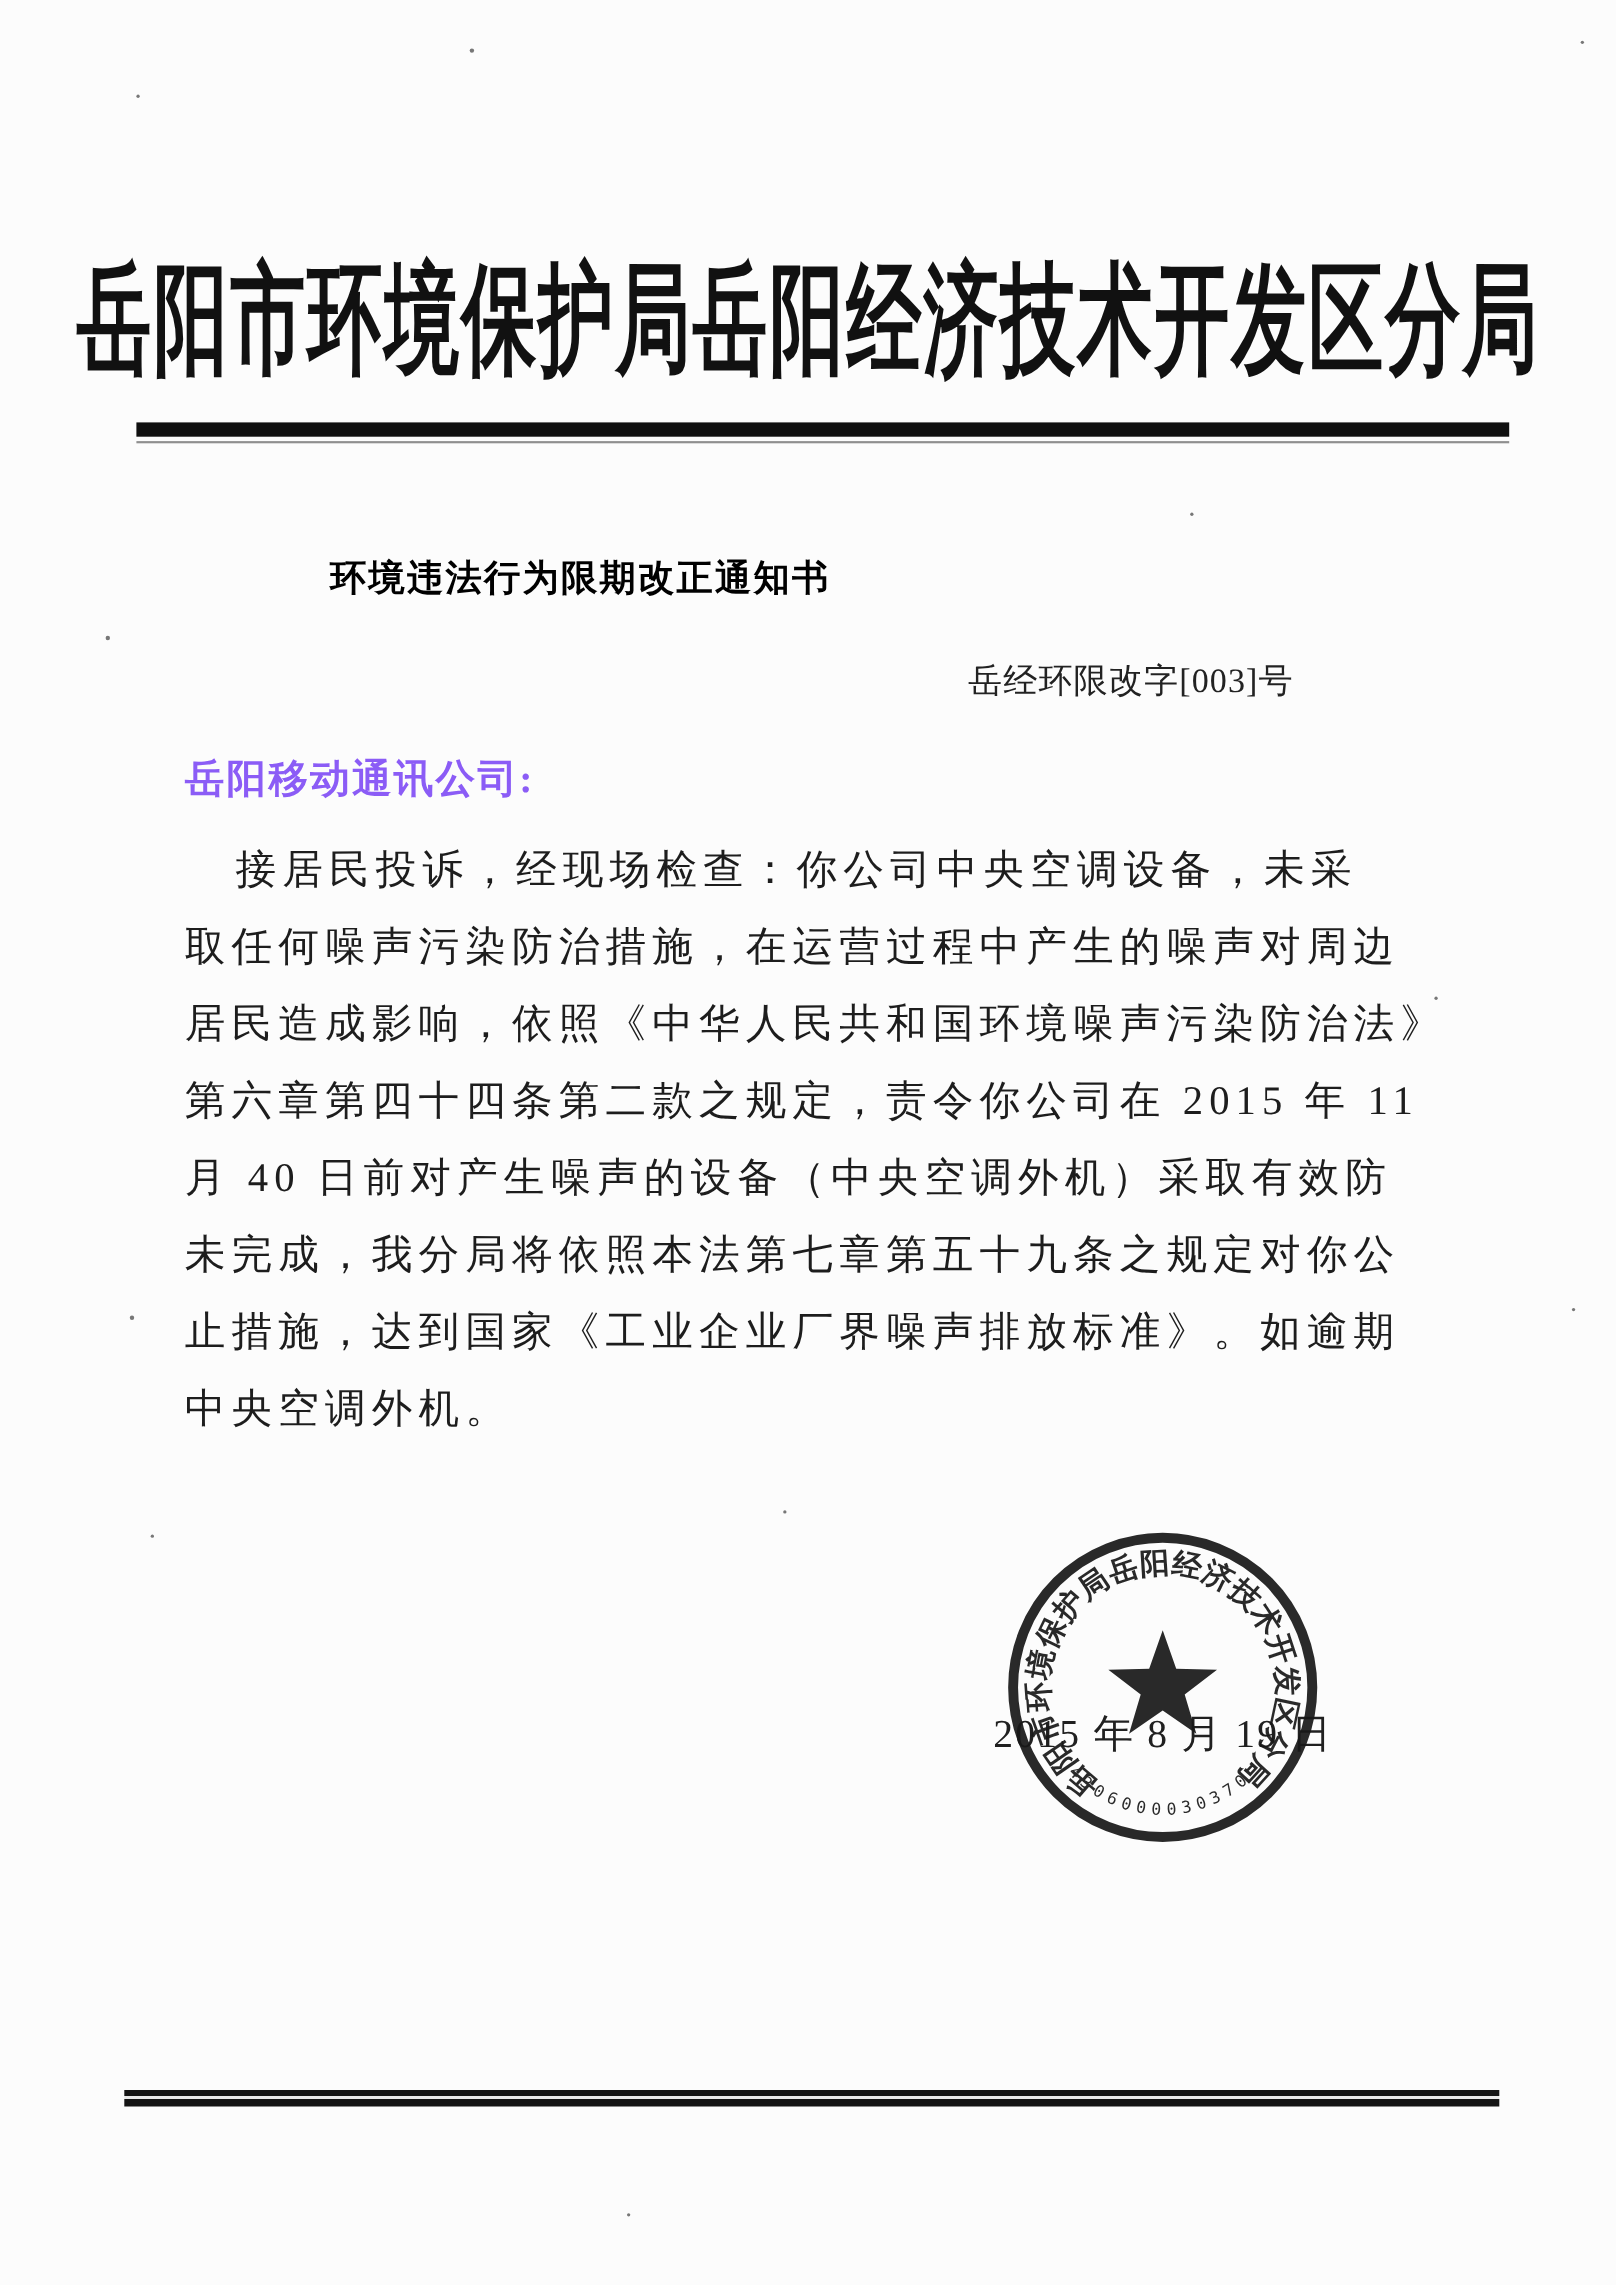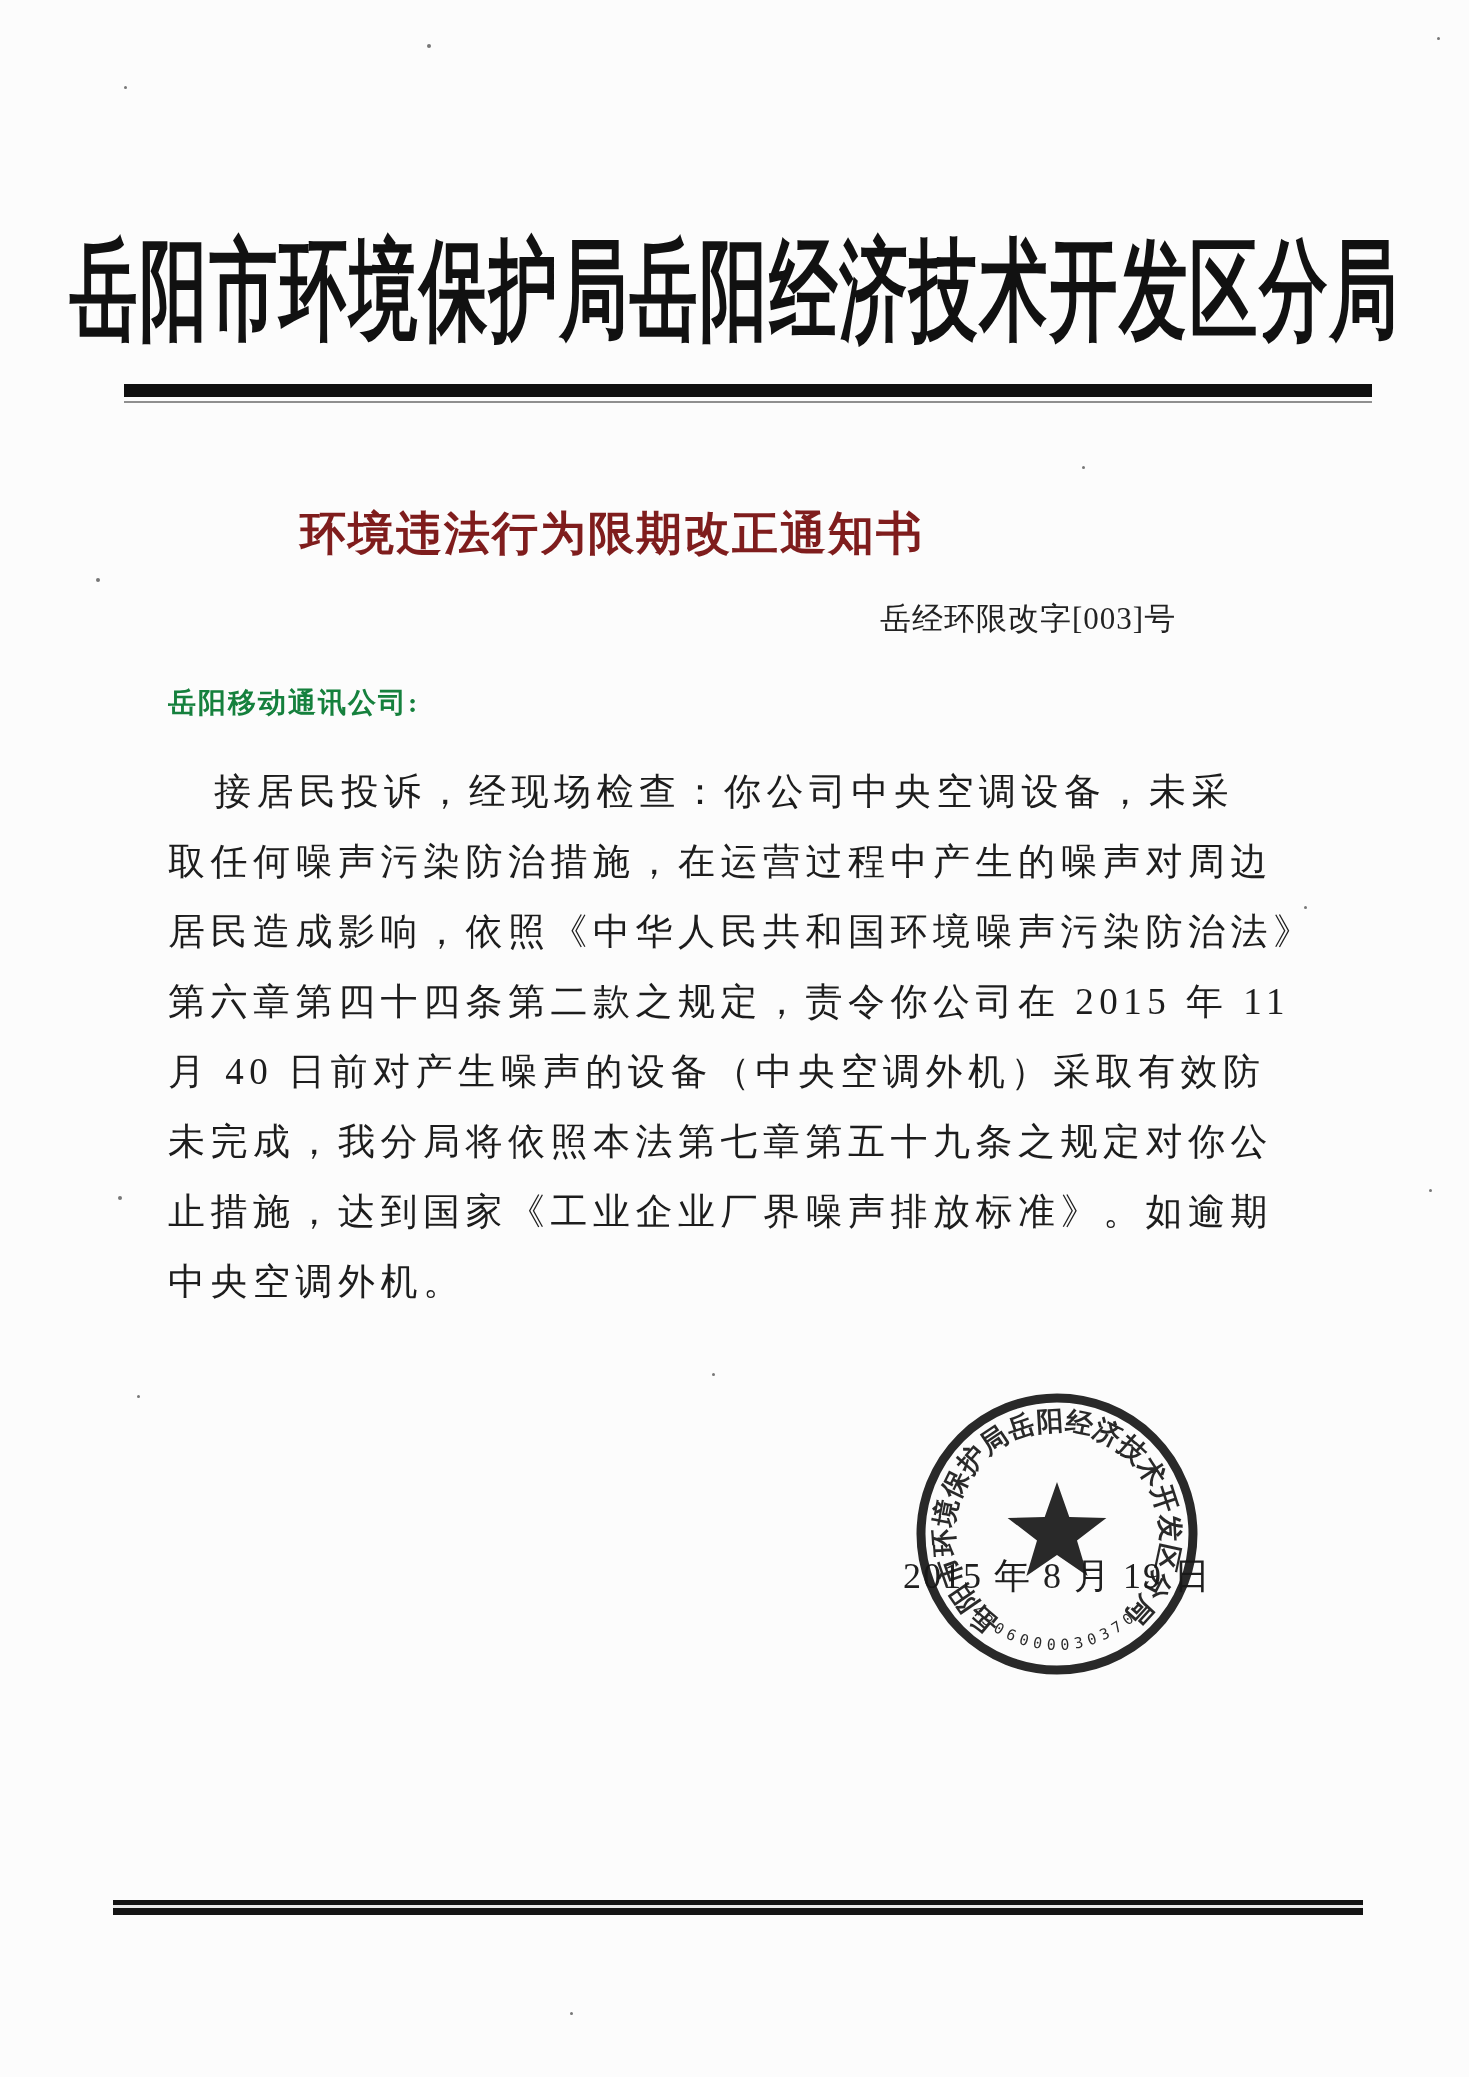--- a/index.html
+++ b/index.html
@@ -14,28 +14,28 @@
   .masthead{
     top:236px;left:0;width:1469px;text-align:center;
     font-size:68px;font-weight:bold;letter-spacing:2px;line-height:1;
     transform:scaleY(1.62);transform-origin:50% 0;
     color:#111;white-space:nowrap;
   }
   .rule-thick{left:124px;top:384px;width:1248px;height:13px;background:#101010;}
   .rule-thin{left:124px;top:401px;width:1248px;height:2px;background:#8f8f8f;}
   
   .doc-title{
-    top:503px;left:300px;font-size:46px;font-weight:bold;
-    letter-spacing:2px;color:#7f1d1d;white-space:nowrap;
+    top:503px;left:300px;font-size:33px;font-weight:bold;
+    letter-spacing:2px;color:#000000;white-space:nowrap;
   }
   .doc-number{
     top:598px;left:880px;font-size:31px;letter-spacing:1px;color:#222;white-space:nowrap;
   }
   .addressee{
-    top:684px;left:168px;font-size:28px;font-weight:bold;letter-spacing:2px;color:#15803d;
+    top:684px;left:168px;font-size:36px;font-weight:bold;letter-spacing:2px;color:#8b5cf6;
   }
   .body-text{
     top:757px;left:168px;width:1106px;
     font-size:37px;line-height:70px;letter-spacing:5.5px;color:#1d1d1d;
   }
   .body-text .line{white-space:nowrap;}
   .body-text .indent{padding-left:46px;}
   
   .issue-date{
     top:1552px;left:903px;font-size:36px;letter-spacing:2px;color:#202020;z-index:1;white-space:nowrap;

